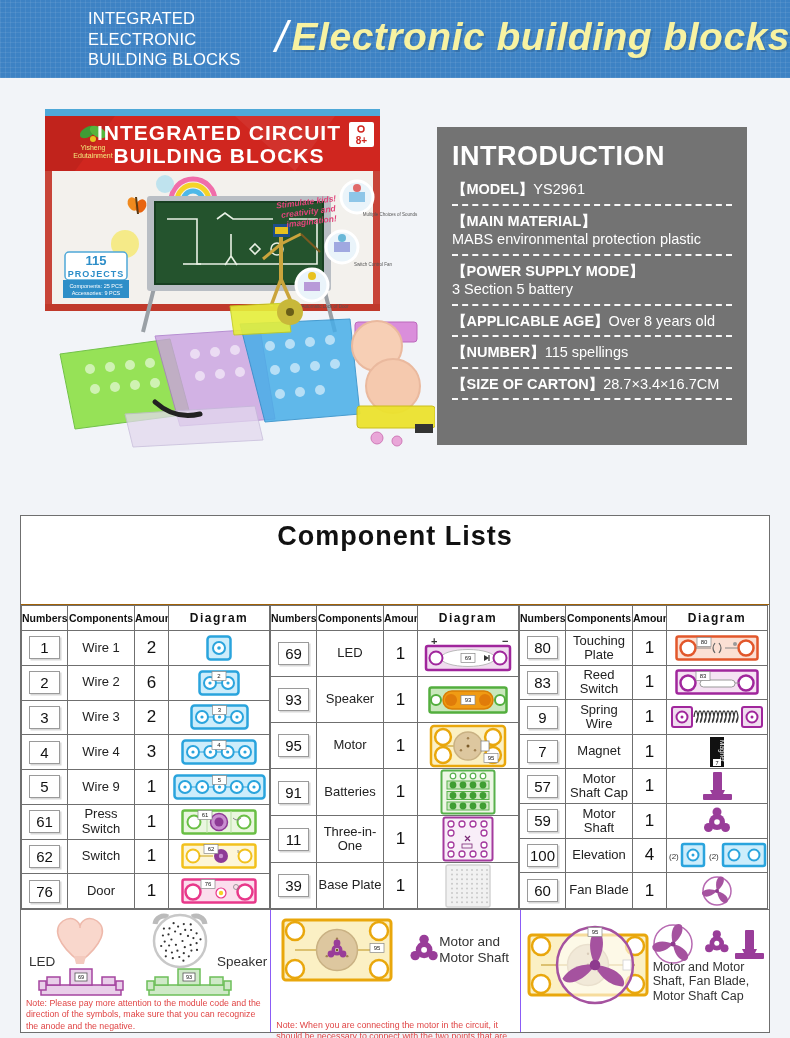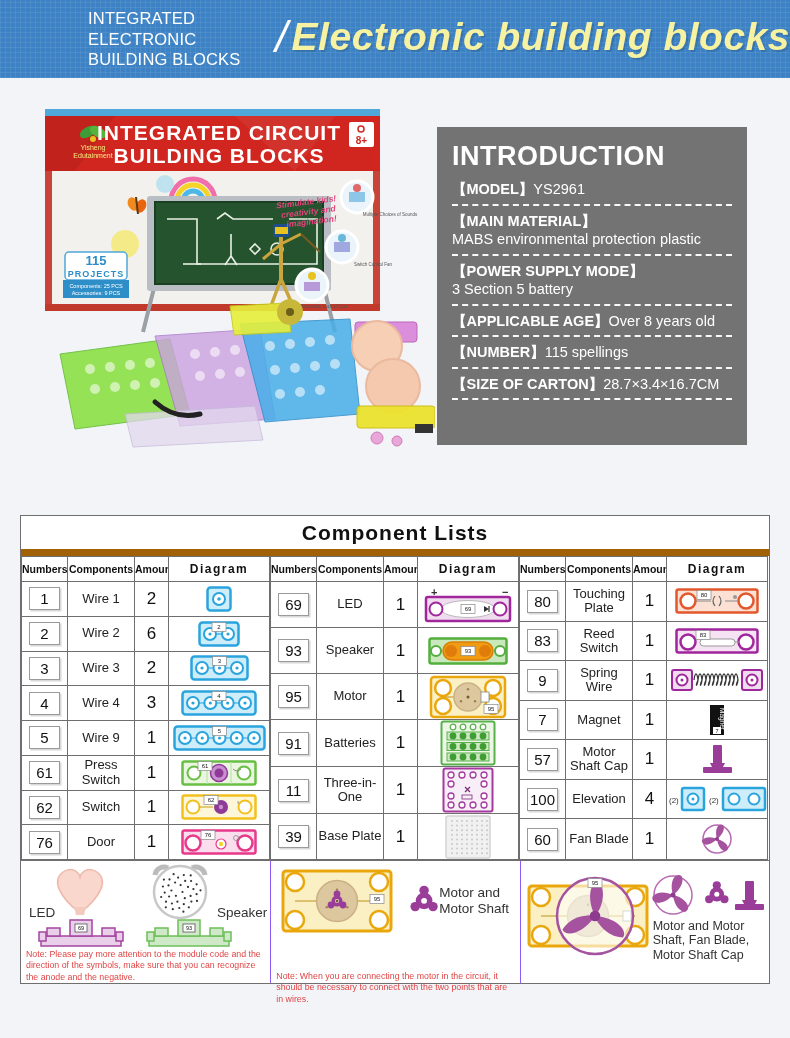--- a/index.html
+++ b/index.html
@@ -20,22 +20,22 @@
   .photo{position:absolute;left:5px;top:6px;}
   .intro{position:absolute;left:437px;top:49px;width:310px;height:318px;background:#737373;color:#fff;
     padding:14px 15px;box-sizing:border-box;}
   .intro h2{margin:0 0 8px 0;font-size:27px;letter-spacing:.5px;}
   .intro-item{font-size:14.5px;line-height:1.28;}
   .intro-item .ilab{font-weight:bold;}
   .dash{border-bottom:2px dashed rgba(255,255,255,.95);margin:5px 0 6px 0;}
 
   
   .tablewrap{width:750px;margin-left:20px;background:#fff;border:1.5px solid #6f6f6f;box-sizing:border-box;}
-  .tbl-title{text-align:center;font-size:21px;font-weight:bold;letter-spacing:1px;padding:5px 0 4px 0;color:#111;}
-  .groups{display:flex;align-items:stretch;border-top:7px solid #a16207;}
+  .tbl-title{text-align:center;font-size:27px;font-weight:bold;letter-spacing:1px;padding:5px 0 4px 0;color:#111;}
+  .groups{display:flex;align-items:stretch;border-top:1px solid #a16207;margin-top:48px;}
   table.grp{border-collapse:collapse;width:249px;table-layout:fixed;}
   .grp th,.grp td{border:1px solid #6f6f6f;text-align:center;padding:0;overflow:hidden;}
   .grp th{font-size:10.5px;height:24px;color:#111;}
   .grp th.dg{font-size:12px;letter-spacing:1.5px;}
   .g0 td,.g2 td{height:33px;}
   .g1 td{height:45px;}
   .numbox{display:inline-block;min-width:25px;padding:0 2px;height:21px;line-height:21px;border:1px solid #9a9a9a;
     background:#fff;box-shadow:1.5px 1.5px 0 #d8d8d8;font-size:15px;color:#111;}
   td.comp{font-size:13px;color:#222;line-height:1.1;}
   td.amt{font-size:17px;color:#111;}
@@ -651,20 +651,34 @@
             <td class="amt">1</td>
             <td class="diag"><svg width="44" height="32" viewBox="0 0 44 32">
                 <g fill="#993d99">
                   <rect x="18" y="2" width="9" height="19" rx="1"></rect>
                   <polygon points="15,20 30,20 28,24 17,24"></polygon>
                   <rect x="8" y="24" width="29" height="6" rx="1"></rect>
                 </g>
               </svg></td>
           </tr>
           <tr>
+            <td><span class="numbox">59</span></td>
+            <td class="comp">Motor Shaft</td>
+            <td class="amt">1</td>
+            <td class="diag"><svg width="44" height="32" viewBox="0 0 44 32">
+                <g fill="#993d99">
+                  <circle cx="22" cy="7" r="4.5" fill="#993d99"></circle>
+                  <circle cx="13.5" cy="22.5" r="4.5" fill="#993d99"></circle>
+                  <circle cx="30.5" cy="22.5" r="4.5" fill="#993d99"></circle>
+                  <circle cx="22" cy="17" r="8"></circle>
+                </g>
+                <circle cx="22" cy="17" r="2.8" fill="#fff"></circle>
+              </svg></td>
+          </tr>
+          <tr>
             <td><span class="numbox">100</span></td>
             <td class="comp">Elevation</td>
             <td class="amt">4</td>
             <td class="diag"><svg width="100" height="26" viewBox="0 0 100 26">
                 <text x="2" y="17" font-size="8" fill="#333">(2)</text>
                 <rect x="15" y="2" width="22" height="22" rx="2" fill="#cdedfb" stroke="#2aa4dd" stroke-width="2.5"></rect>
                 <circle cx="26" cy="13" r="5.5" fill="#fff" stroke="#2aa4dd" stroke-width="2"></circle>
                 <circle cx="26" cy="13" r="1.5" fill="#2aa4dd"></circle>
                 <text x="42" y="17" font-size="8" fill="#333">(2)</text>
                 <rect x="56" y="2" width="42" height="22" rx="2" fill="#cdedfb" stroke="#2aa4dd" stroke-width="2.5"></rect>
@@ -867,17 +881,17 @@
             </g>
             <circle cx="19.8" cy="15.3" r="2.52" fill="#fff"></circle>
           </svg></span>
       <span class="abs" id="np3-cap" style="left:208px;top:18px;"><svg width="40" height="34" viewBox="0 0 40 34">
             <g fill="#993d99">
               <rect x="16" y="2" width="9" height="20" rx="1"></rect>
               <polygon points="13,21 28,21 26,25 15,25"></polygon>
               <rect x="6" y="25" width="29" height="6" rx="1"></rect>
             </g>
           </svg></span>
-      <div class="np-caption" style="left:132px;top:58px;width:112px;font-size:12.5px;">Motor and Motor Shaft, Fan Blade, Motor Shaft Cap</div>
+      <div class="np-caption" style="left:132px;top:50px;width:112px;font-size:12.5px;">Motor and Motor Shaft, Fan Blade, Motor Shaft Cap</div>
     </div>
 
   </div>
 </section>
 
 </body></html>

